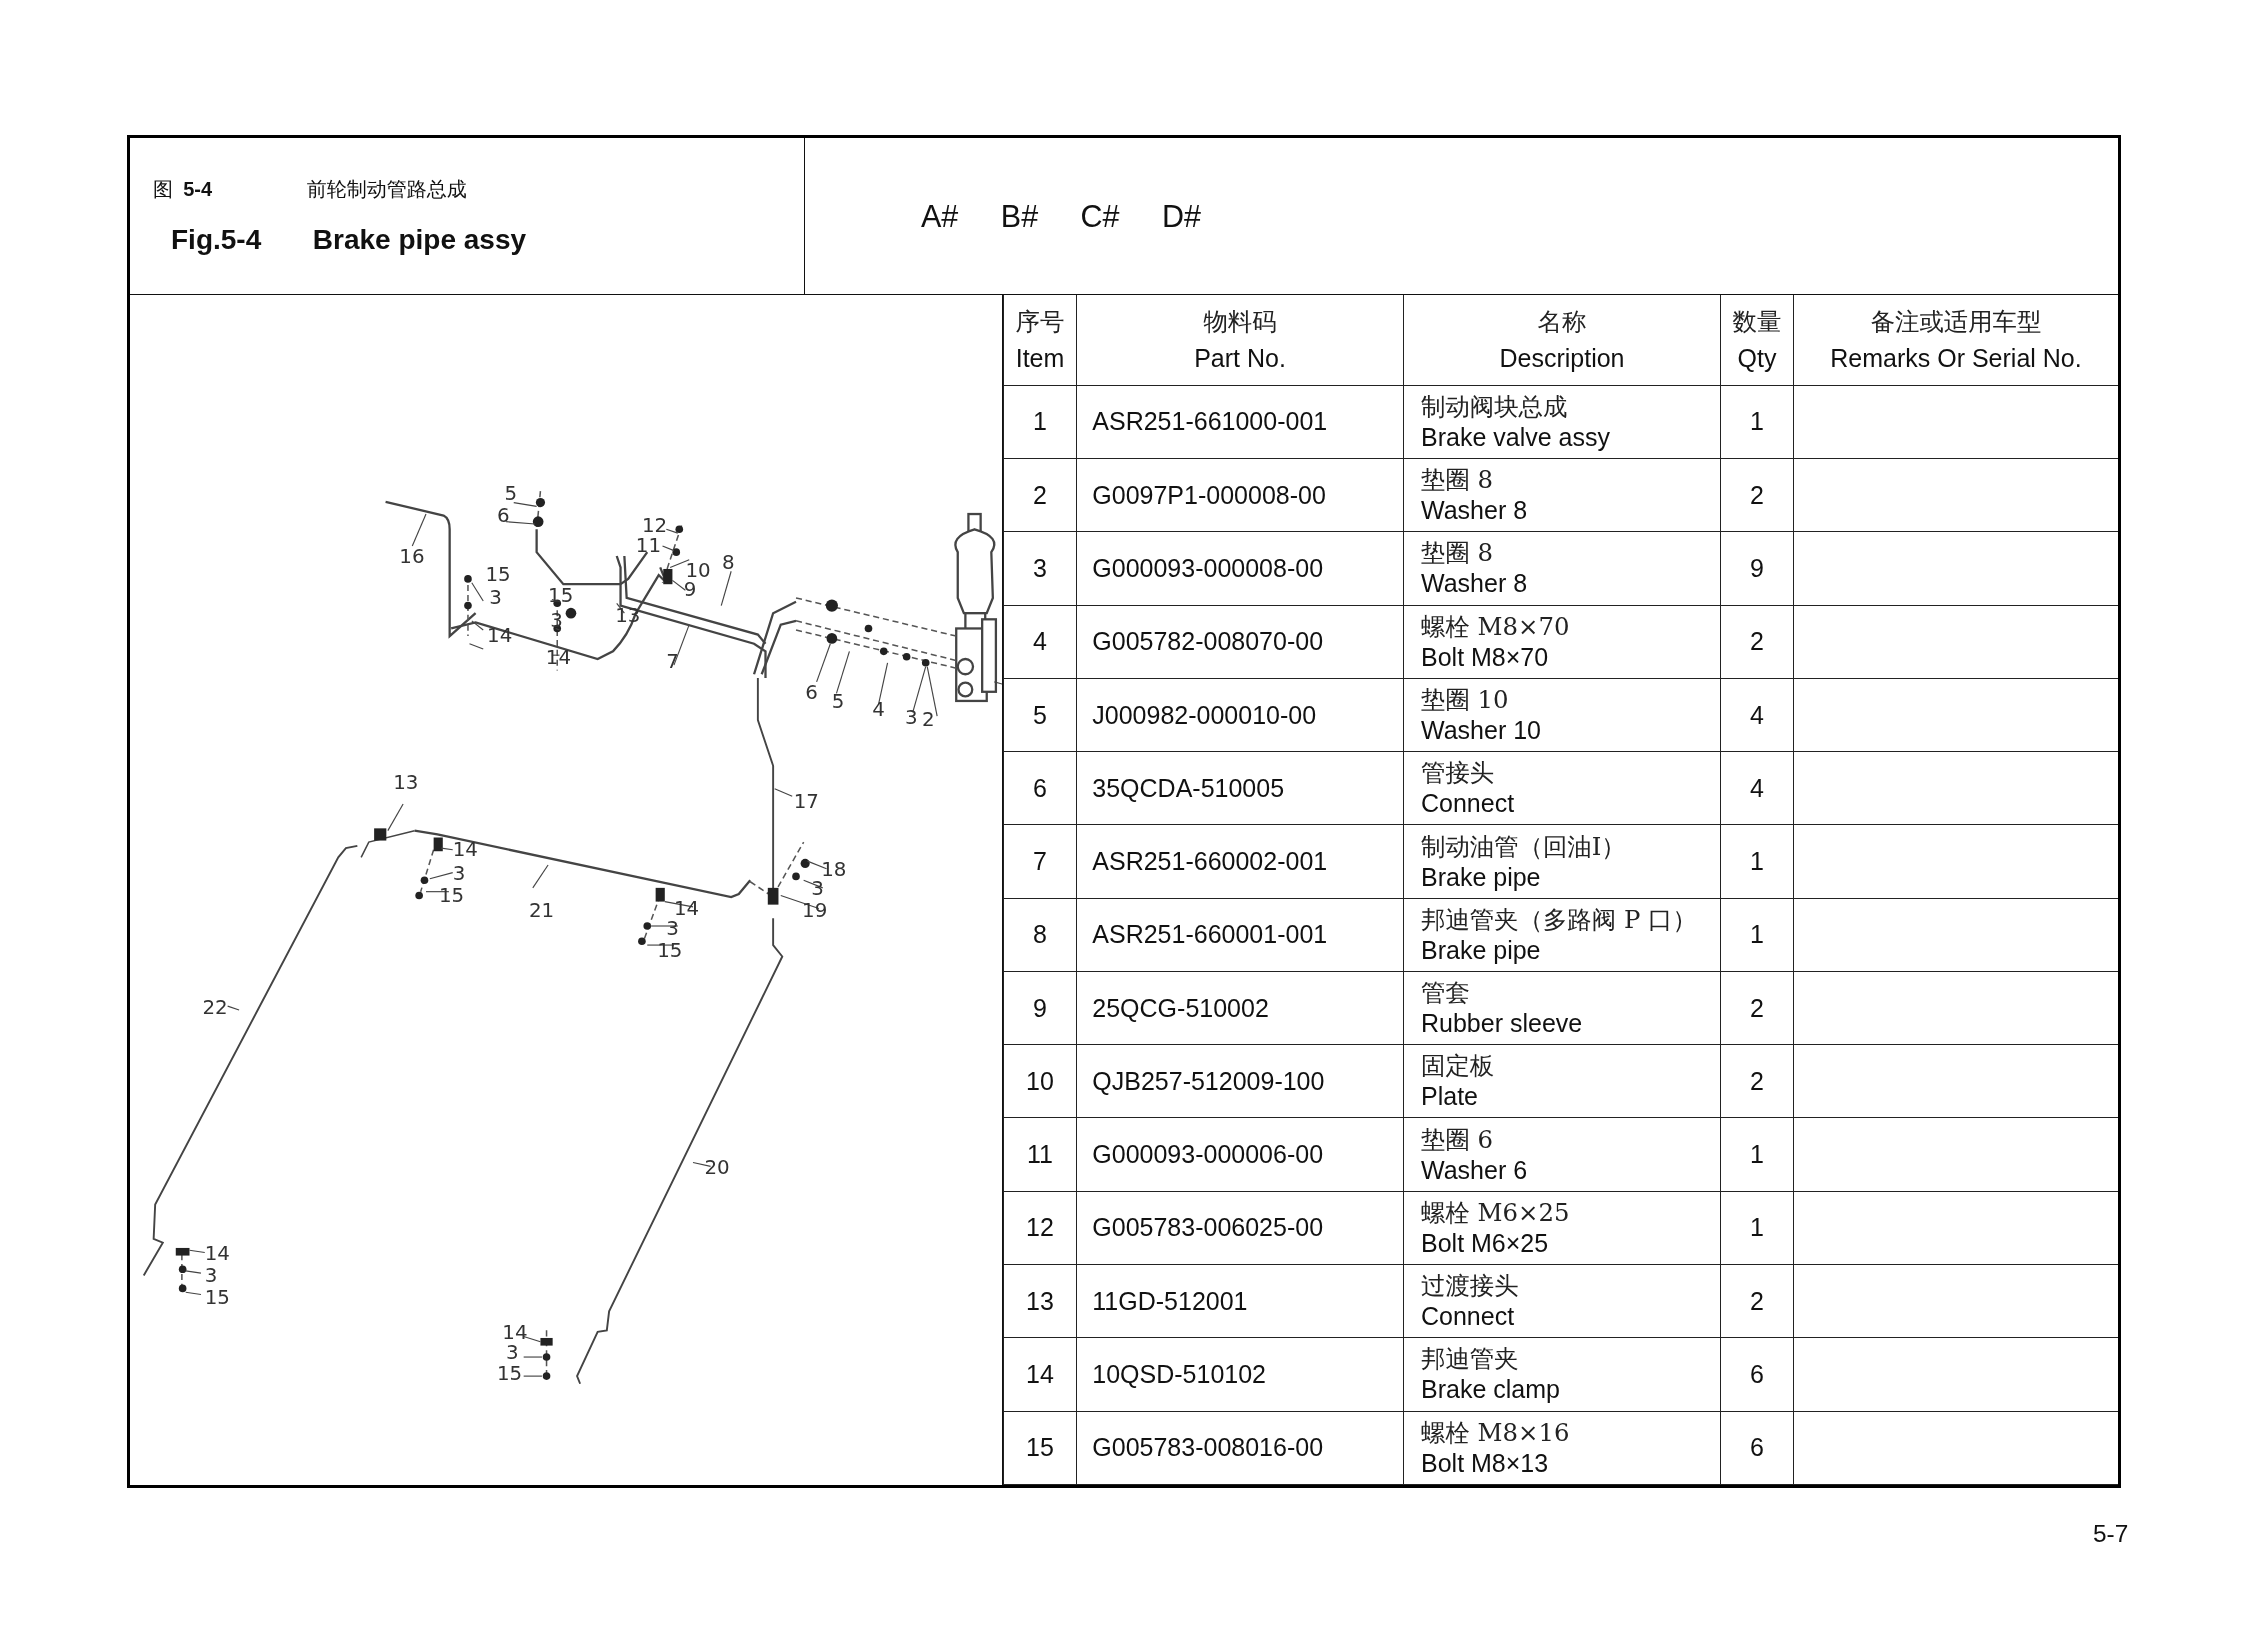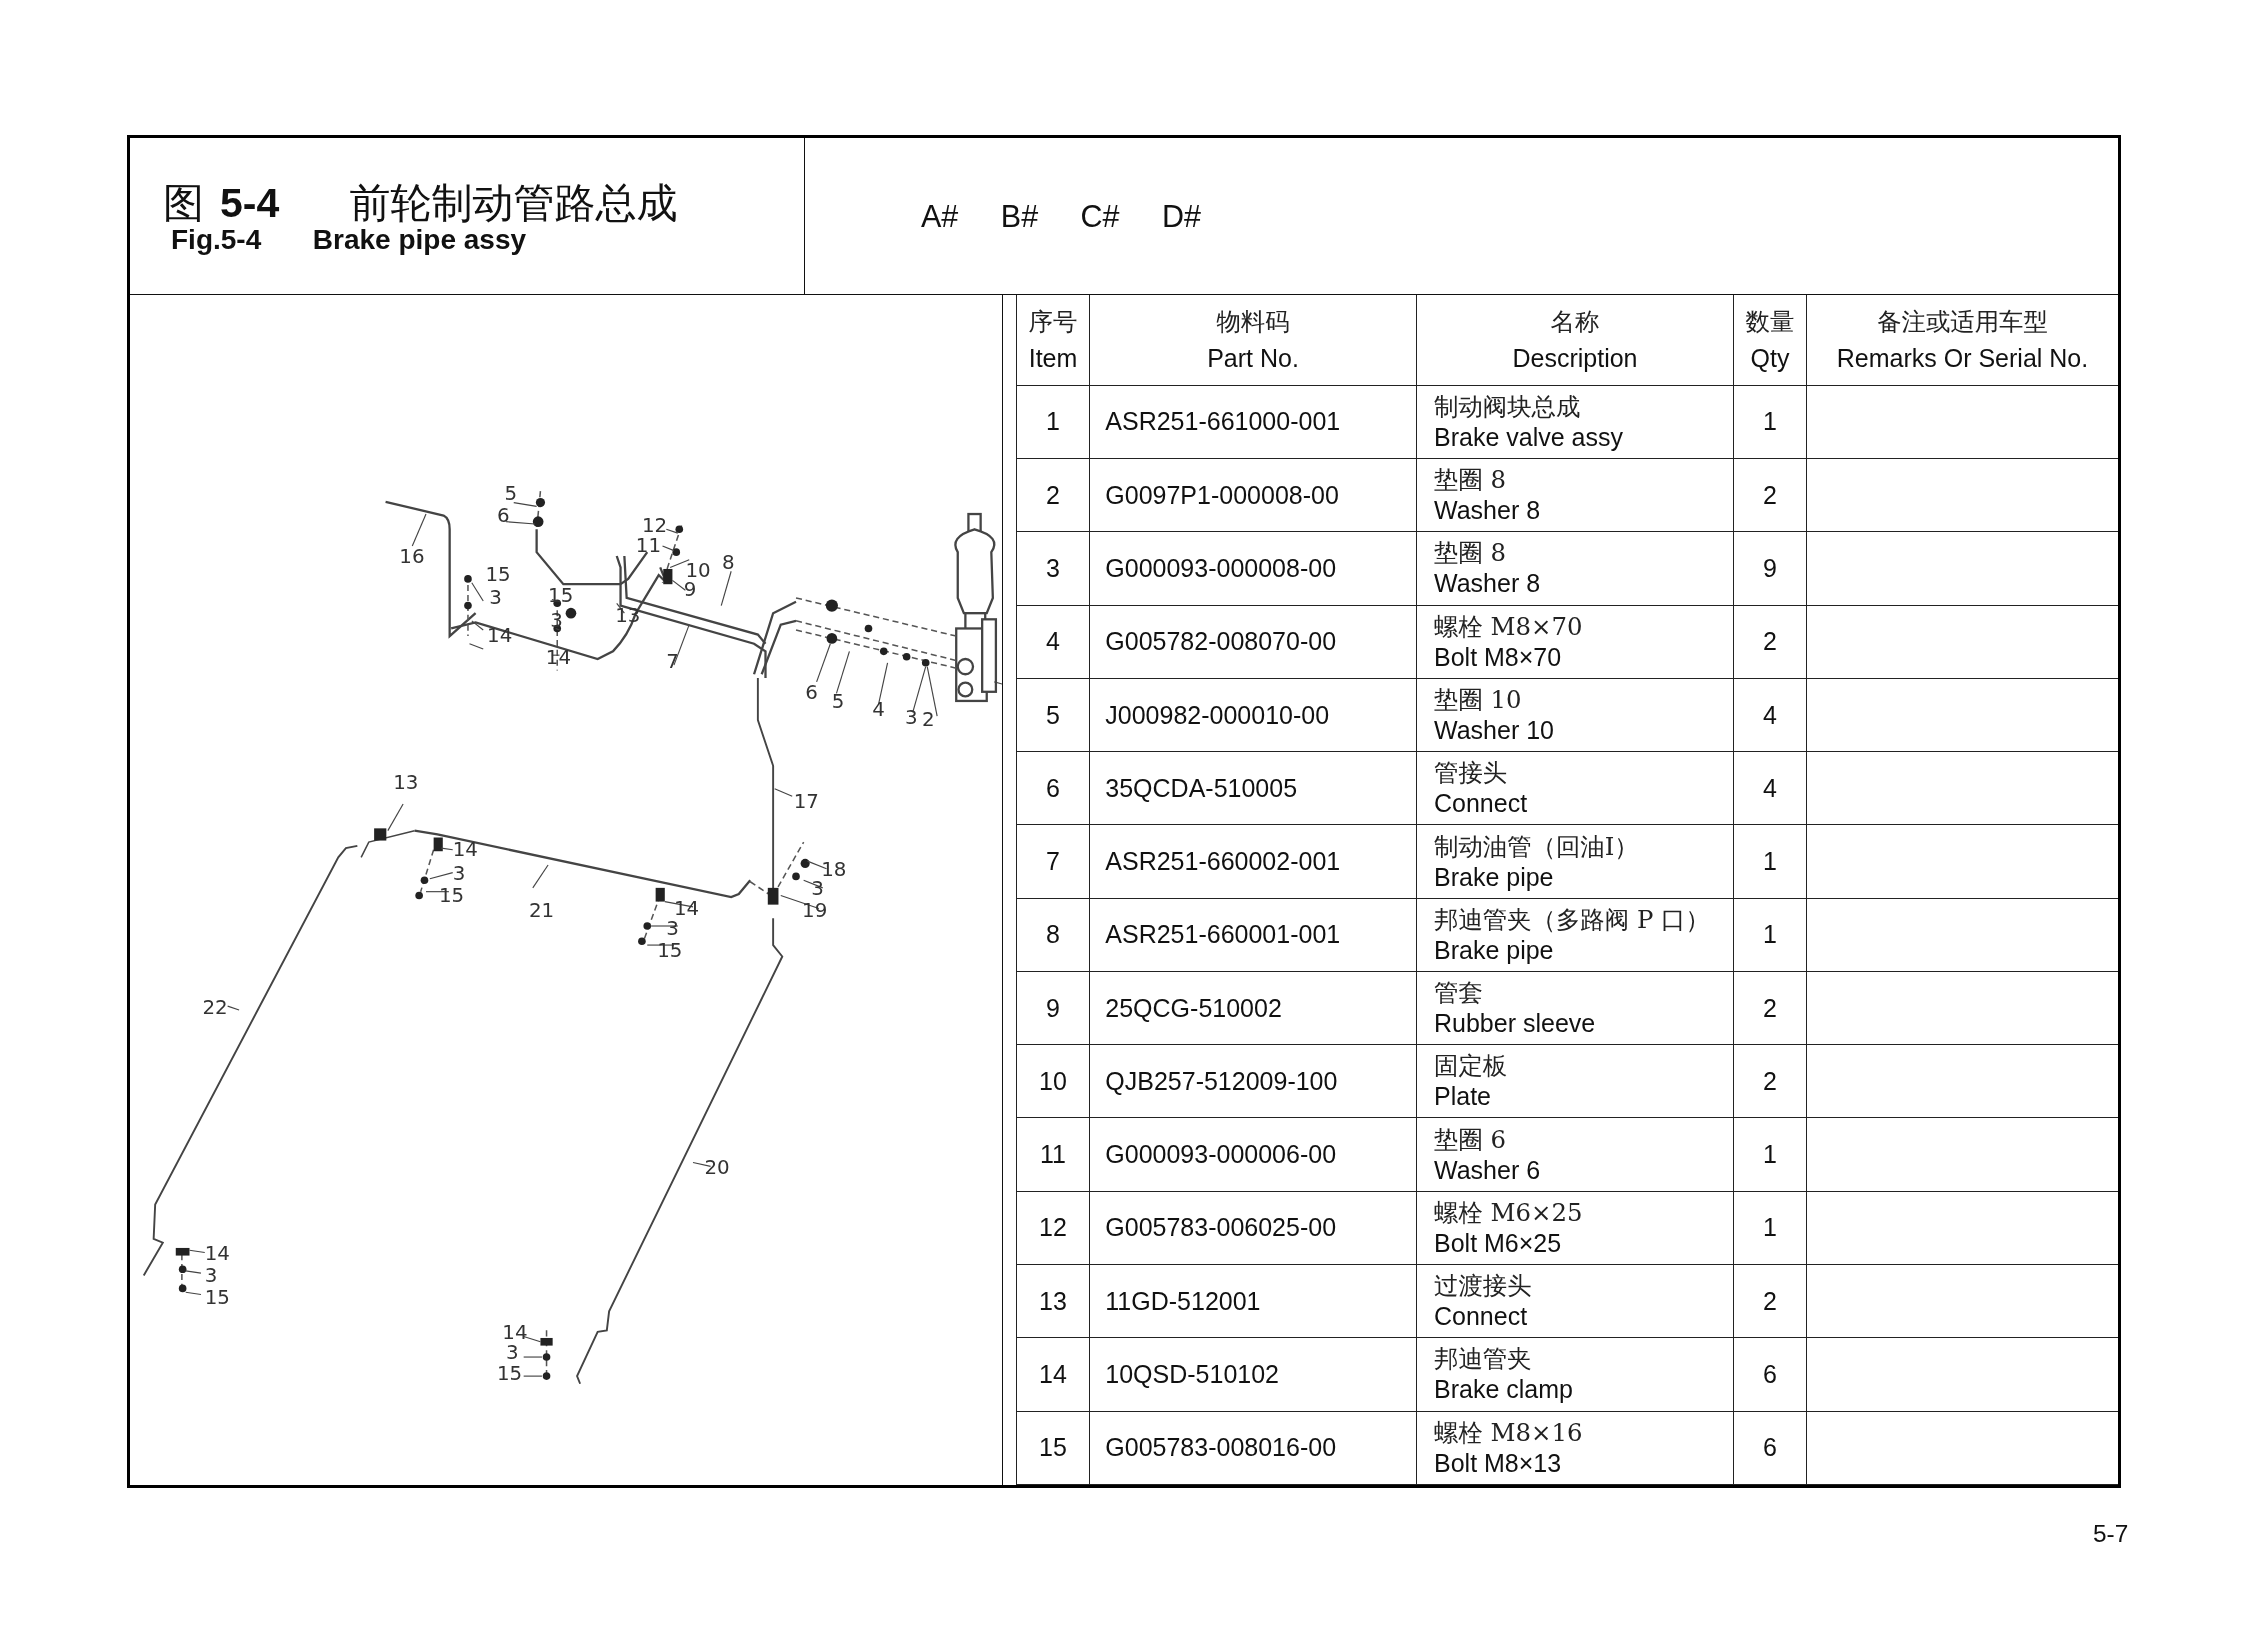--- a/index.html
+++ b/index.html
@@ -4,29 +4,29 @@
 <style>
   html, body { margin:0; padding:0; background:#ffffff; }
   body { width:2250px; height:1645px; position:relative; overflow:hidden;
          font-family:"Liberation Sans", "DejaVu Sans", sans-serif; color:#111; }
   .frame { position:absolute; left:127px; top:135px; width:1994px; height:1353px;
            border:3.8px solid #000; box-sizing:border-box; }
   .hdr-title { position:absolute; left:0; top:0; width:675px; height:157px;
                border-right:1.5px solid #111; border-bottom:1.5px solid #111; box-sizing:border-box; }
   .hdr-variant { position:absolute; left:675px; top:0; right:0; height:157px;
                  border-bottom:1.5px solid #111; box-sizing:border-box; }
-  .t-line1 { position:absolute; left:23px; top:38px; font-size:41px;margin-left:10px; }
+  .t-line1 { position:absolute; left:23px; top:38px; font-size:20px; }
   .t-line2 { position:absolute; left:41px; top:86px; font-size:28px; font-weight:bold; }
   .t-num { font-weight:bold; display:inline-block; width:134px; }
   .t-line1 .t-pre { display:inline-block; }
   .variants { position:absolute; left:0; right:0; top:61px; text-align:left; font-size:30.5px; padding-left:99px; }
   .variants span { margin:0 17px; }
   .diagram { position:absolute; left:0; top:157px; width:872px; height:1188px; }
   .table { position:absolute; left:872px; top:157px; right:0; bottom:0;
-           border-left:1.5px solid #111;padding-left:13px; }
+           border-left:1.5px solid #111; }
   table { border-collapse:collapse; width:100%; height:100%; table-layout:fixed; }
   td, th { border:1.5px solid #222; font-weight:normal; font-size:25px; padding:0; }
   tr:first-child th { border-top:none; }
   tr td:last-child, tr th:last-child { border-right:none; }
   th { text-align:center; line-height:37px; }
   td.c-item { text-align:center; }
   td.c-part { padding-left:15.3px; }
   td.c-desc { padding-left:17px; line-height:31px; }
   td.c-qty { text-align:center; }
   .cn { font-family:"DejaVu Serif", serif; font-size:24.4px; color:#222; }

